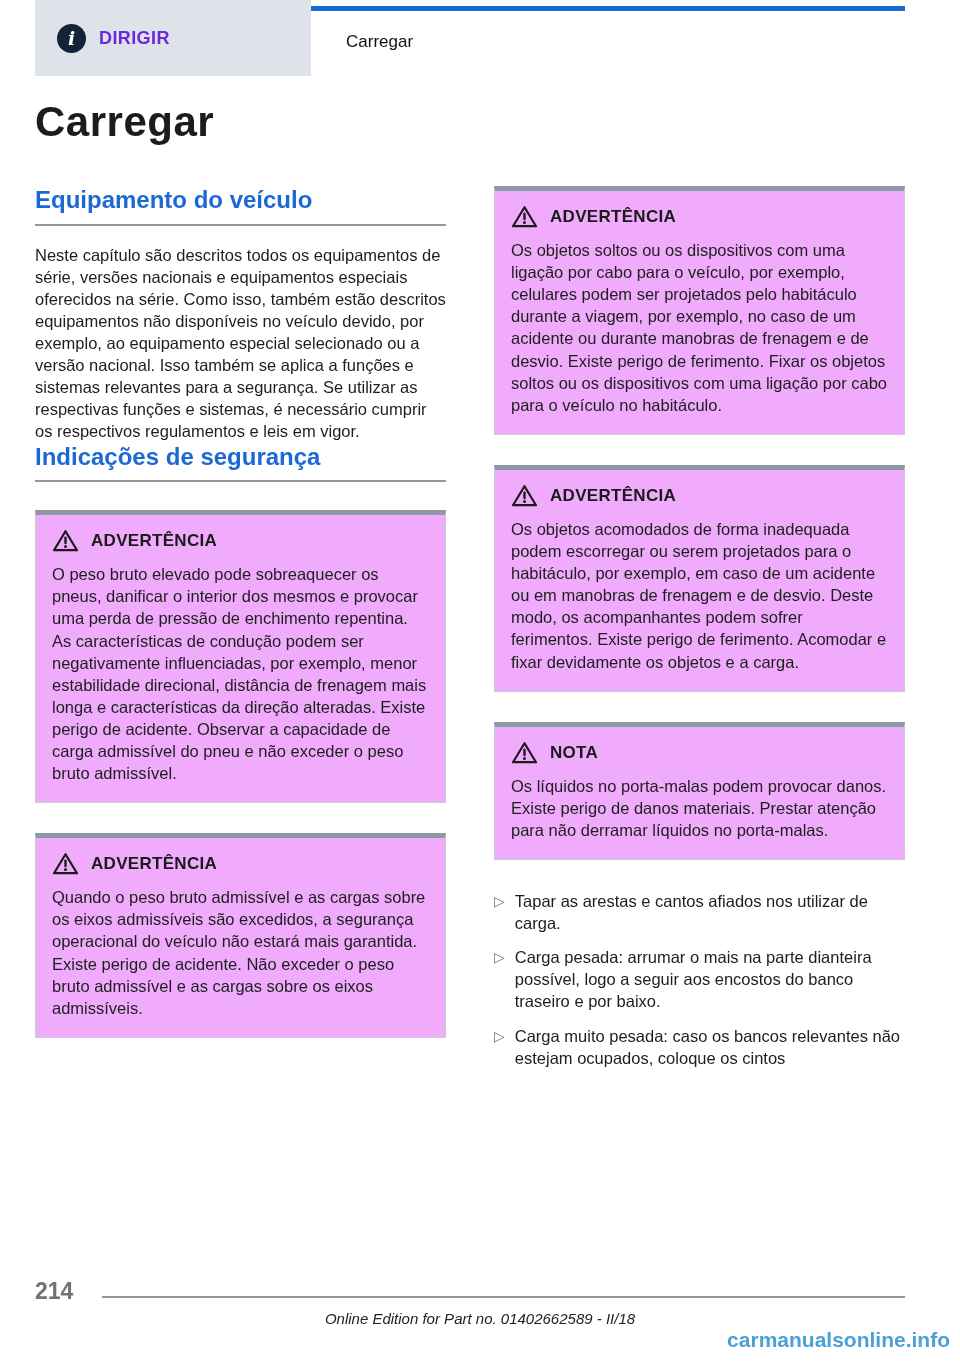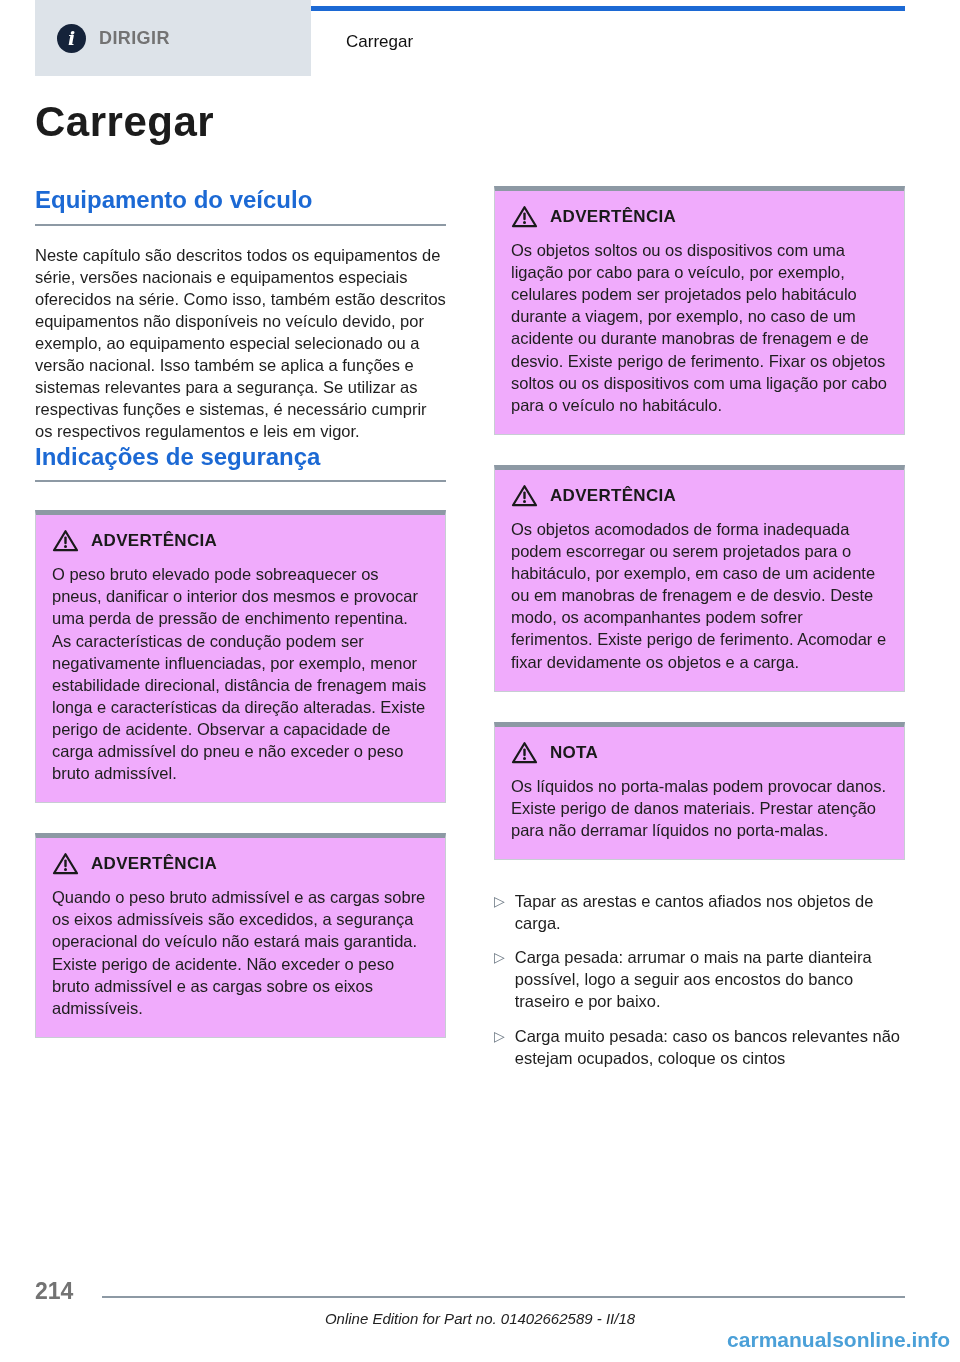--- a/index.html
+++ b/index.html
@@ -27,21 +27,21 @@
   .info-icon {
     width: 29px; height: 29px;
     border-radius: 50%;
     background: #15233a;
     color: #ffffff;
     display: flex; align-items: center; justify-content: center;
     font-family: "DejaVu Serif", serif;
     font-style: italic; font-weight: bold; font-size: 19px;
   }
   .tab-label {
-    color: #737373;
+    color: #6d28d9;
     font-weight: bold;
     font-size: 18px;
     letter-spacing: 0.4px;
   }
   .topline {
     position: absolute;
     left: 311px; top: 6px;
     width: 594px; height: 5px;
     background: #1c69d4;
   }
@@ -246,21 +246,21 @@
           </span>
           <span class="alert-title">NOTA</span>
         </div>
         <p class="body alert-body">Os líquidos no porta-malas podem provocar danos. Existe perigo de danos materiais. Prestar atenção para não derramar líquidos no porta-malas.</p>
       </section>
 
 
       <div class="bullets">
         <div class="bullet">
           <span class="marker">▷</span>
-          <span>Tapar as arestas e cantos afiados nos objetos de carga.</span>
+          <span>Tapar as arestas e cantos afiados nos utilizar de carga.</span>
         </div>
         <div class="bullet">
           <span class="marker">▷</span>
           <span>Carga pesada: arrumar o mais na parte dianteira possível, logo a seguir aos encostos do banco traseiro e por baixo.</span>
         </div>
         <div class="bullet">
           <span class="marker">▷</span>
           <span>Carga muito pesada: caso os bancos relevantes não estejam ocupados, coloque os cintos</span>
         </div>
       </div>

